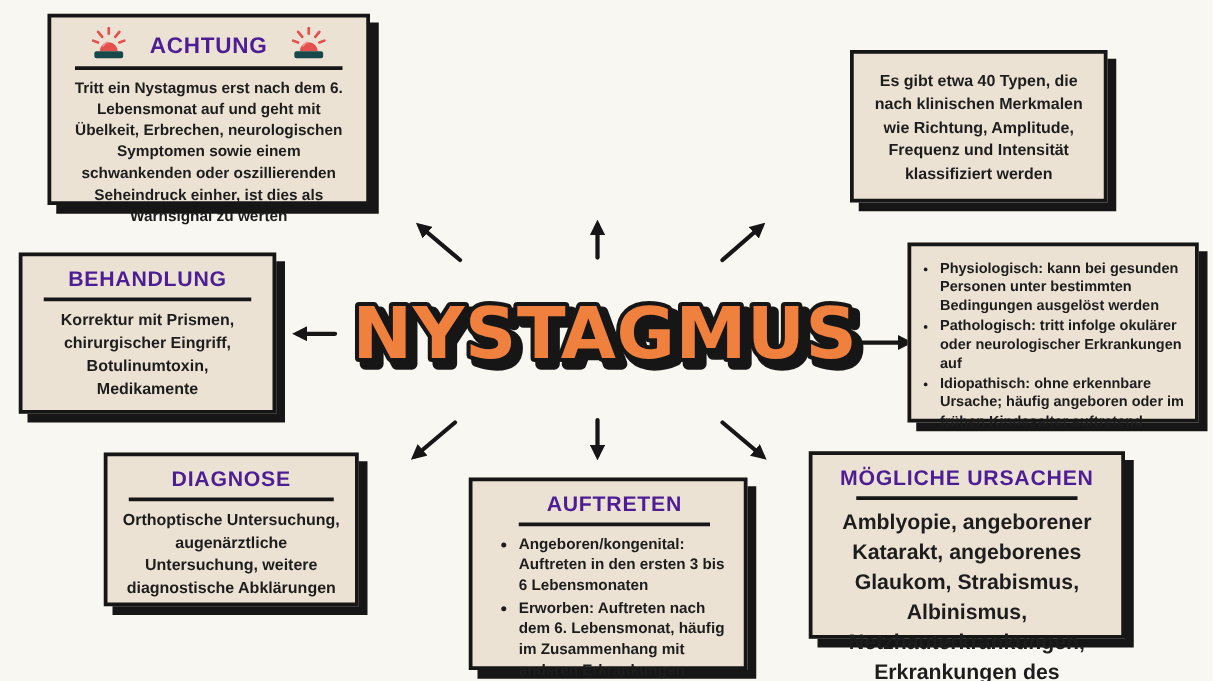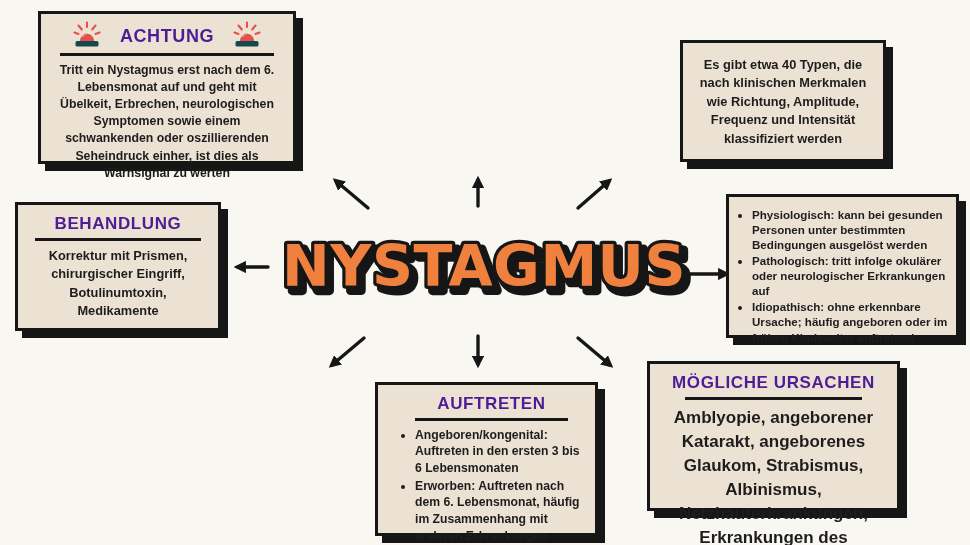--- a/index.html
+++ b/index.html
@@ -145,20 +145,25 @@
   </section>
 
   <section class="box formen">
     <ul class="bullets">
         <li>Physiologisch: kann bei gesunden Personen unter bestimmten Bedingungen ausgelöst werden</li>
         <li>Pathologisch: tritt infolge okulärer oder neurologischer Erkrankungen auf</li>
         <li>Idiopathisch: ohne erkennbare Ursache; häufig angeboren oder im frühen Kindesalter auftretend</li>
       </ul>
   </section>
 
+  <section class="box diagnose">
+    <h2 class="box-title">DIAGNOSE</h2>
+    <div class="rule"></div>
+    <p class="body">Orthoptische Untersuchung, augenärztliche Untersuchung, weitere diagnostische Abklärungen</p>
+  </section>
 
   <section class="box auftreten">
     <h2 class="box-title">AUFTRETEN</h2>
     <div class="rule"></div>
     <ul class="bullets">
         <li>Angeboren/kongenital: Auftreten in den ersten 3 bis 6 Lebensmonaten</li>
         <li>Erworben: Auftreten nach dem 6. Lebensmonat, häufig im Zusammenhang mit anderen Erkrankungen</li>
       </ul>
   </section>
 

